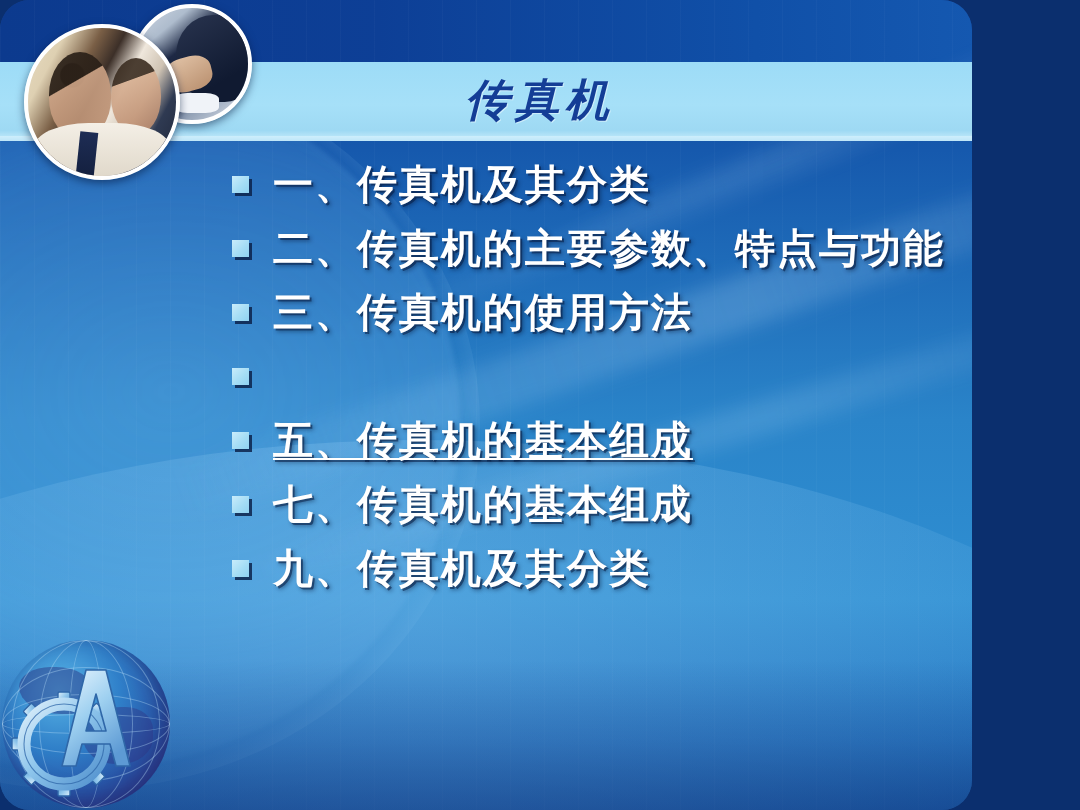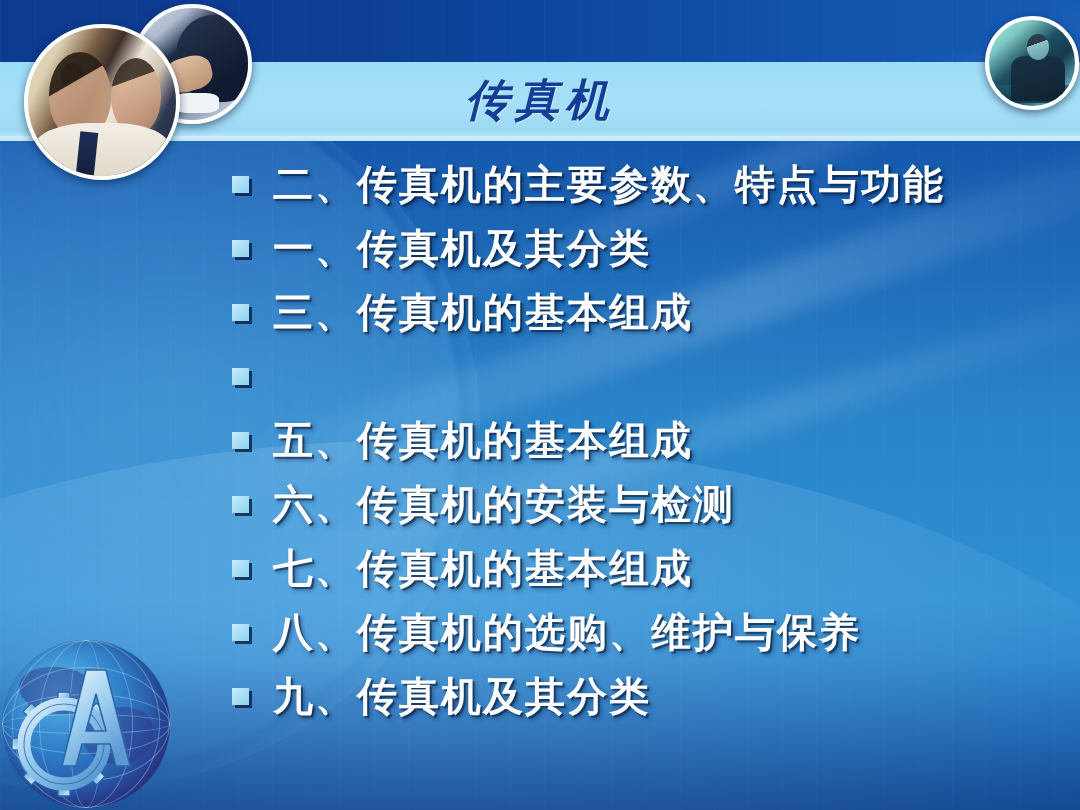--- a/index.html
+++ b/index.html
@@ -7,33 +7,34 @@
     margin: 0;
     padding: 0;
     background: #0b2f6e;
   }
   body {
     font-family: "DejaVu Sans", sans-serif;
   }
 
   #slide {
     position: relative;
-    width: 1080px;
+    width: 972px;
     height: 810px;
     overflow: hidden;
     
     background:
       linear-gradient(180deg,
         #0f3d91 0px,
         #11459c 60px,
         #1659ad 150px,
         #2a84c9 420px,
         #2f8fd2 600px,
         #1f6fbd 740px,
         #14529f 810px);
+    border-radius: 30px;
   }
 
   
   .bg-layer { position: absolute; pointer-events: none; }
 
   
   .top-dark {
     left: 0; top: 0; width: 1080px; height: 64px;
     background: linear-gradient(90deg, #0c3a8e 0%, #0d3f96 35%, #1050a8 70%, #175cb4 100%);
   }
@@ -151,20 +152,21 @@
     font-family: "DejaVu Serif", serif;
     font-size: 40px;
     font-weight: bold;
     color: #ffffff;
     letter-spacing: 2px;
     text-shadow:
        2px 2px 0 rgba(8,28,66,0.55),
        3px 3px 4px rgba(5,20,52,0.45);
   }
   .bullet-item.underlined .bullet-text {
+    text-decoration: underline;
     text-decoration-thickness: 2px;
     text-underline-offset: 4px;
   }
 
   
   .photo {
     position: absolute;
     border-radius: 50%;
     border: 4px solid #ffffff;
     box-shadow: 0 3px 9px rgba(4,22,58,0.55);
@@ -306,48 +308,40 @@
   <div class="bg-layer pinstripes"></div>
   <div class="bg-layer bottom-shade"></div>
 
   <div class="title-band"></div>
   <div class="title-band-underline"></div>
   <div class="slide-title">传真机</div>
 
   <ul class="bullet-list">
     <li class="bullet-item">
       <span class="bullet-marker"></span>
+      <span class="bullet-text">一、传真机及其分类</span>
+    </li>
+    <li class="bullet-item">
+      <span class="bullet-marker"></span>
       <span class="bullet-text">二、传真机的主要参数、特点与功能</span>
     </li>
     <li class="bullet-item">
       <span class="bullet-marker"></span>
-      <span class="bullet-text">一、传真机及其分类</span>
-    </li>
-    <li class="bullet-item">
-      <span class="bullet-marker"></span>
-      <span class="bullet-text">三、传真机的基本组成</span>
+      <span class="bullet-text">三、传真机的使用方法</span>
     </li>
     <li class="bullet-item">
       <span class="bullet-marker"></span>
     </li>
     <li class="bullet-item underlined">
       <span class="bullet-marker"></span>
       <span class="bullet-text">五、传真机的基本组成</span>
     </li>
     <li class="bullet-item">
       <span class="bullet-marker"></span>
-      <span class="bullet-text">六、传真机的安装与检测</span>
-    </li>
-    <li class="bullet-item">
-      <span class="bullet-marker"></span>
       <span class="bullet-text">七、传真机的基本组成</span>
-    </li>
-    <li class="bullet-item">
-      <span class="bullet-marker"></span>
-      <span class="bullet-text">八、传真机的选购、维护与保养</span>
     </li>
     <li class="bullet-item">
       <span class="bullet-marker"></span>
       <span class="bullet-text">九、传真机及其分类</span>
     </li>
   </ul>
 
   <div class="photo photo-handshake">
     <div class="sleeve"></div>
     <div class="hand"></div>

